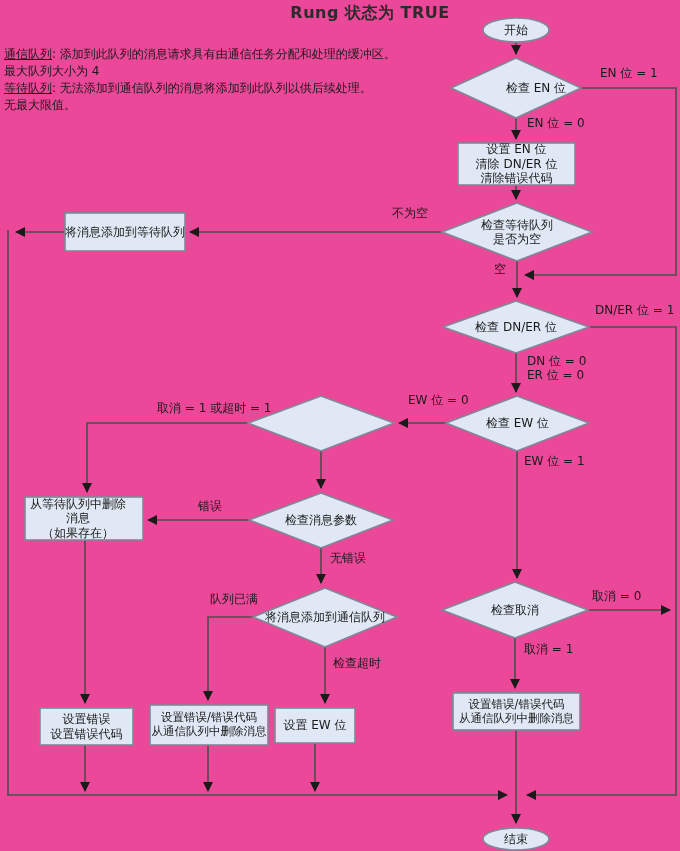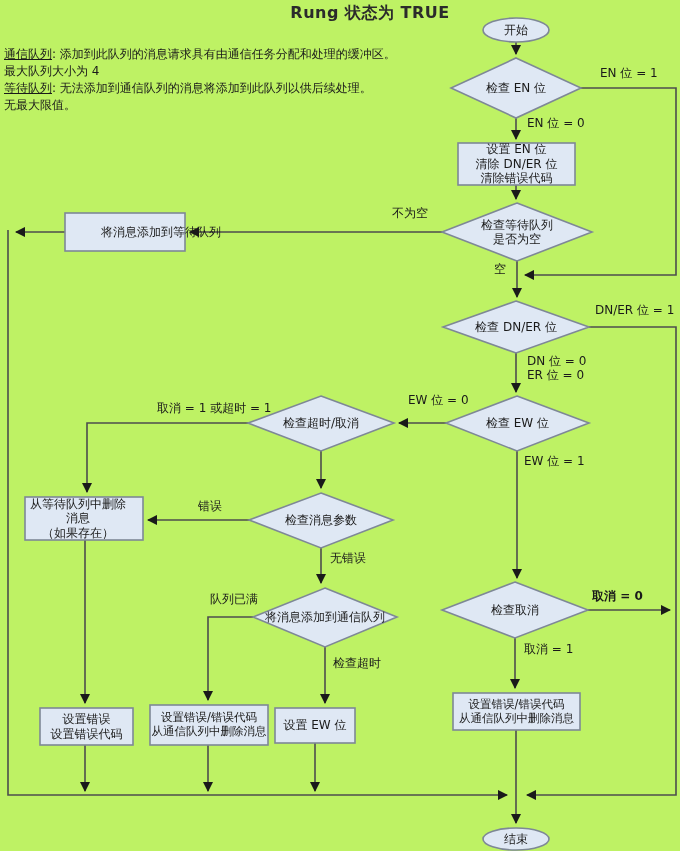--- a/index.html
+++ b/index.html
@@ -1,17 +1,17 @@
 <!DOCTYPE html>
 <html><head>
 <meta charset="utf-8">
 <style>
   html,body{margin:0;padding:0;background:#ffffff;}
   #stage{
-    position:relative;width:680px;height:851px;background:#bef264;
+    position:relative;width:680px;height:851px;background:#ec4899;
     font-family:"DejaVu Sans","Liberation Sans",sans-serif;color:#1a1a1a;
     overflow:hidden;
   }
   #wires{position:absolute;left:0;top:0;width:680px;height:851px;}
   .node-label{
     position:absolute;display:flex;align-items:center;justify-content:center;
     text-align:center;font-size:12px;line-height:1.2;white-space:pre-line;
     pointer-events:none;color:#1a1a1a;
   }
   .edge-label{
@@ -91,30 +91,29 @@
   <div id="page-title">Rung 状态为 TRUE</div>
 
   <div id="legend">
     <div class="legend-line"><span class="legend-term">通信队列</span><span>: 添加到此队列的消息请求具有由通信任务分配和处理的缓冲区。</span></div>
     <div class="legend-line">最大队列大小为 4</div>
     <div class="legend-line"><span class="legend-term">等待队列</span><span>: 无法添加到通信队列的消息将添加到此队列以供后续处理。</span></div>
     <div class="legend-line">无最大限值。</div>
   </div>
 
   <div class="node-label" style="left:483px;top:18px;width:66px;height:24px;">开始</div>
-  <div class="node-label" style="left:451px;top:58px;width:130px;height:60px;">检查 EN 位</div>
+  <div class="node-label" style="left:471px;top:58px;width:130px;height:60px;">检查 EN 位</div>
   <div class="node-label" style="left:458px;top:143px;width:117px;height:42px;">设置 EN 位
 清除 DN/ER 位
 清除错误代码</div>
   <div class="node-label" style="left:442px;top:203px;width:150px;height:58px;">检查等待队列
 是否为空</div>
-  <div class="node-label" style="left:65px;top:213px;width:120px;height:38px;padding-left:36px;">将消息添加到等待队列</div>
+  <div class="node-label" style="left:65px;top:213px;width:120px;height:38px;">将消息添加到等待队列</div>
   <div class="node-label" style="left:443px;top:301px;width:146px;height:52px;">检查 DN/ER 位</div>
   <div class="node-label" style="left:446px;top:396px;width:143px;height:55px;">检查 EW 位</div>
-  <div class="node-label" style="left:248px;top:396px;width:146px;height:55px;">检查超时/取消</div>
   <div class="node-label" style="left:249px;top:493px;width:144px;height:55px;">检查消息参数</div>
   <div class="node-label" style="left:25px;top:497px;width:106px;height:43px;">从等待队列中删除消息
 （如果存在）</div>
   <div class="node-label" style="left:253px;top:588px;width:144px;height:59px;">将消息添加到通信队列</div>
   <div class="node-label" style="left:442px;top:582px;width:146px;height:56px;">检查取消</div>
   <div class="node-label" style="left:40px;top:708px;width:93px;height:37px;">设置错误
 设置错误代码</div>
   <div class="node-label" style="left:150px;top:705px;width:118px;height:40px;font-size:11.5px;">设置错误/错误代码
 从通信队列中删除消息</div>
   <div class="node-label" style="left:275px;top:708px;width:80px;height:35px;">设置 EW 位</div>
@@ -129,16 +128,16 @@
   <div class="edge-label" style="left:595px;top:304px;">DN/ER 位 = 1</div>
   <div class="edge-label" style="left:527px;top:355px;">DN 位 = 0
 ER 位 = 0</div>
   <div class="edge-label" style="left:408px;top:394px;">EW 位 = 0</div>
   <div class="edge-label" style="left:524px;top:455px;">EW 位 = 1</div>
   <div class="edge-label" style="left:157px;top:402px;">取消 = 1 或超时 = 1</div>
   <div class="edge-label" style="left:198px;top:500px;">错误</div>
   <div class="edge-label" style="left:330px;top:552px;">无错误</div>
   <div class="edge-label" style="left:210px;top:593px;">队列已满</div>
   <div class="edge-label" style="left:333px;top:657px;">检查超时</div>
-  <div class="edge-label" style="left:592px;top:590px;font-weight:bold;">取消 = 0</div>
+  <div class="edge-label" style="left:592px;top:590px;">取消 = 0</div>
   <div class="edge-label" style="left:524px;top:643px;">取消 = 1</div>
 
 </div>
 
 </body></html>

